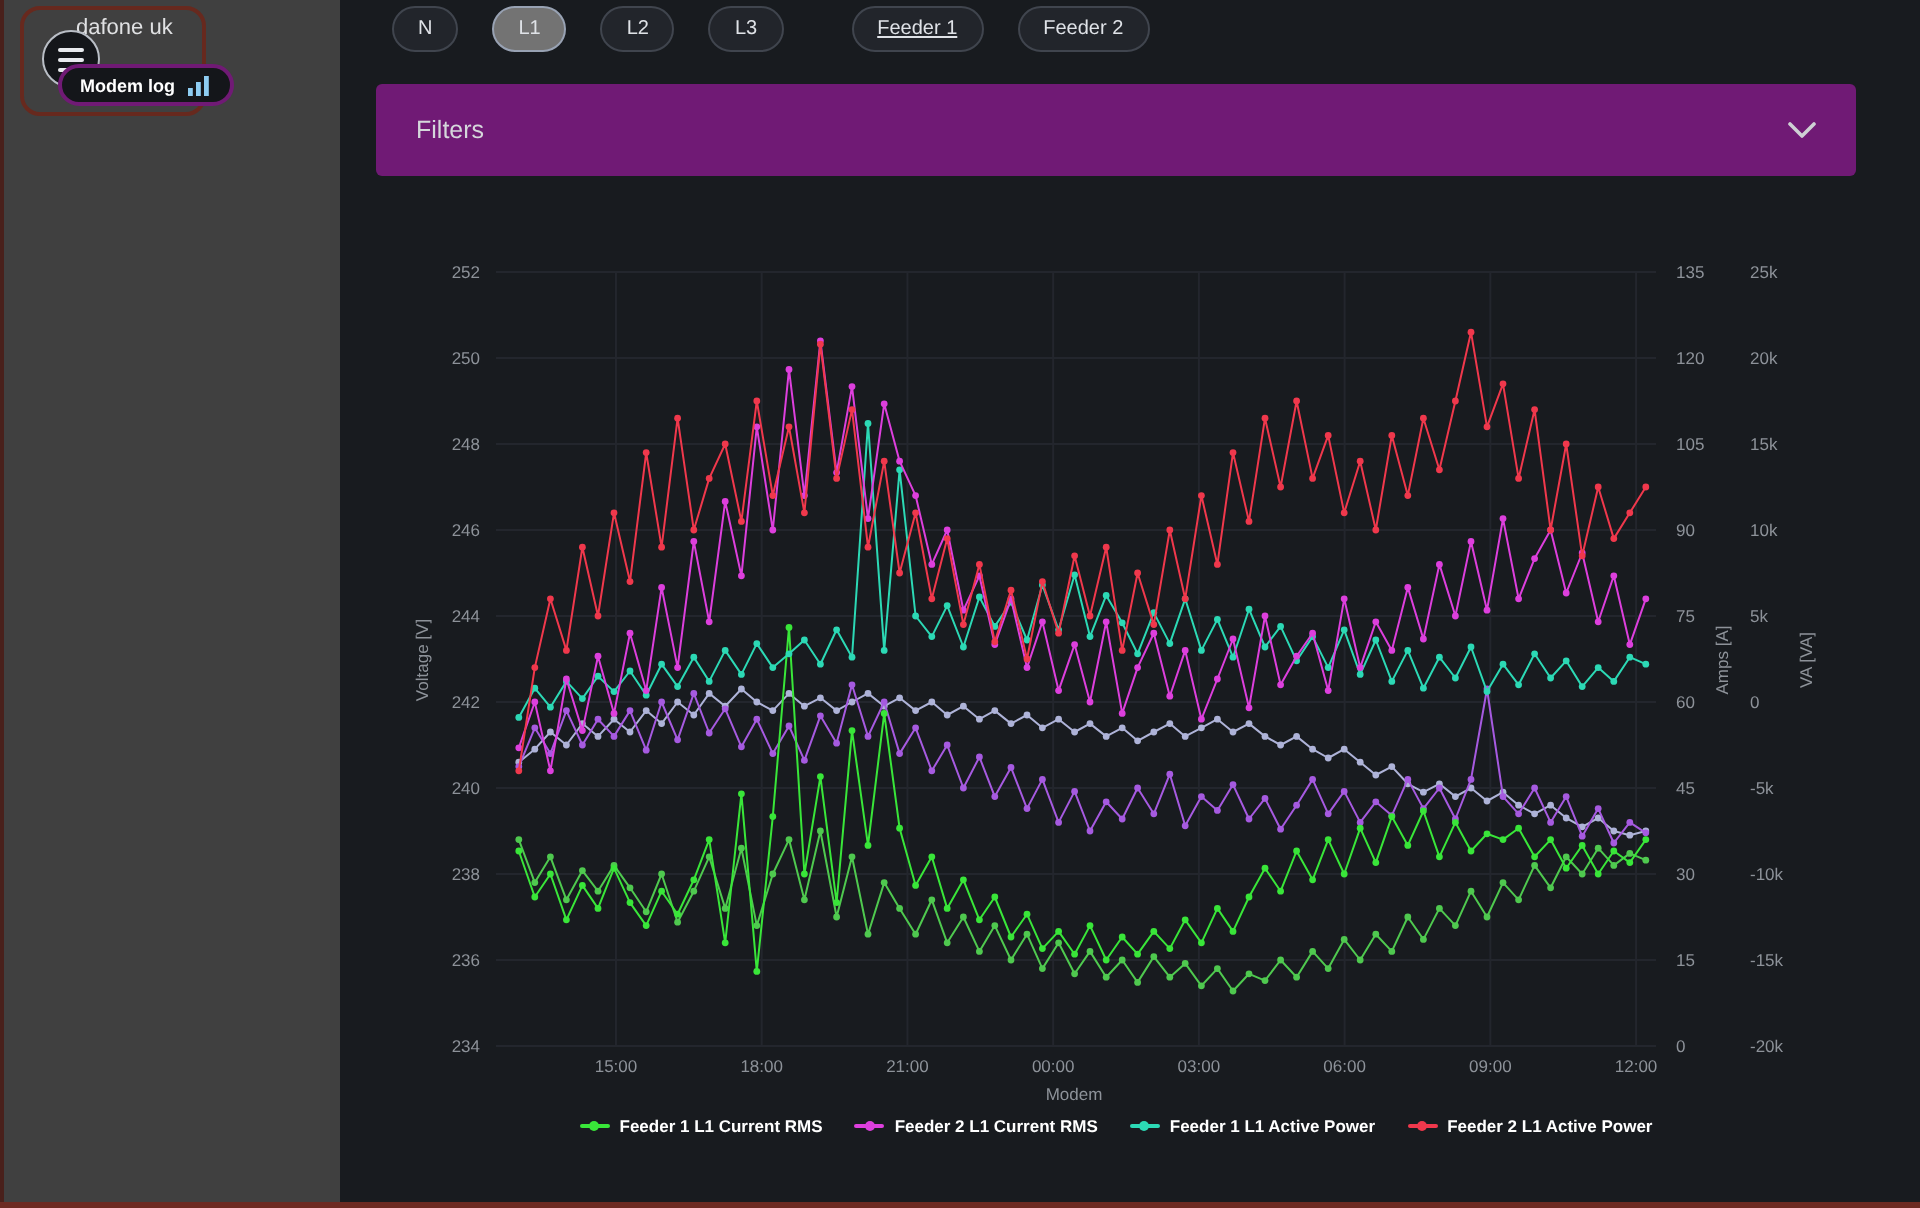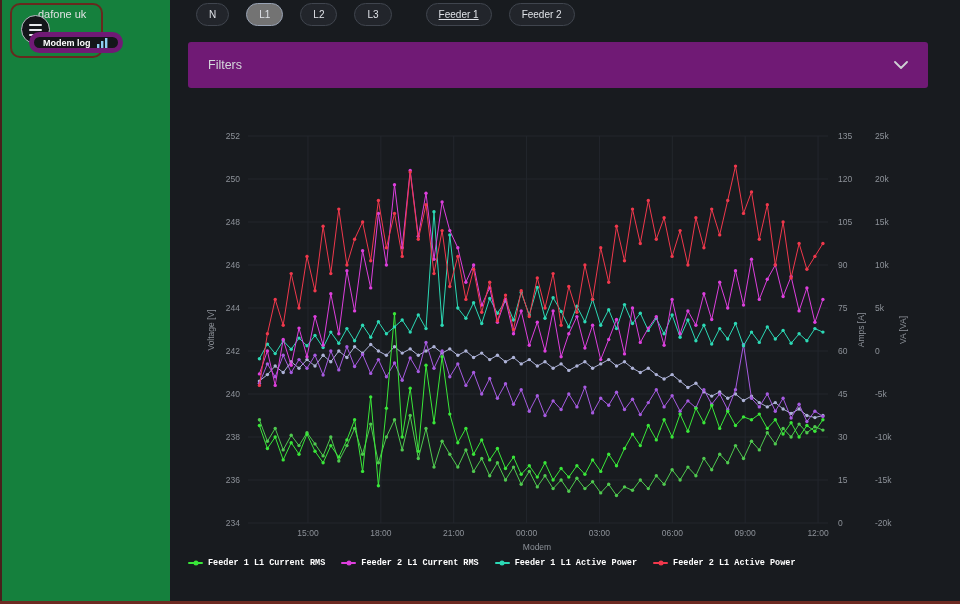--- a/index.html
+++ b/index.html
@@ -4,48 +4,48 @@
 <style>
   html,body{margin:0;padding:0;}
   body{
     width:960px;height:604px;position:relative;overflow:hidden;
     background:#181b1f;
     font-family:"Liberation Sans","DejaVu Sans",sans-serif;
     -webkit-font-smoothing:antialiased;
   }
   .edge-left{position:absolute;left:0;top:0;width:2px;height:604px;background:#49201b;}
   .edge-bottom{position:absolute;left:0;bottom:0;width:960px;height:3px;background:#6d2a22;}
-  .sidebar{position:absolute;left:2px;top:0;width:168px;height:601px;background:#15803d;}
+  .sidebar{position:absolute;left:2px;top:0;width:168px;height:601px;background:#404040;}
   .brand{position:absolute;left:36px;top:8px;font-size:11px;color:#e0e1e3;}
   .inspect-ring{position:absolute;left:8px;top:3px;width:89px;height:51px;border:2px solid #67291e;border-radius:10px;pointer-events:none;}
   .menu-btn{position:absolute;left:19px;top:15px;width:29px;height:29px;border-radius:50%;
     background:#14161a;border:1px solid #b9bec6;display:flex;flex-direction:column;
     align-items:center;justify-content:center;gap:3px;cursor:pointer;box-sizing:border-box;}
   .menu-btn span{display:block;width:13px;height:2px;background:#e8eaee;border-radius:1px;}
   .modem-pill{position:absolute;left:27px;top:32px;height:21px;padding:0 9px;border-radius:11px;
-    background:#14161a;border:5px solid #701a75;display:flex;align-items:center;gap:6px;cursor:pointer;box-sizing:border-box;}
+    background:#14161a;border:2px solid #701a75;display:flex;align-items:center;gap:6px;cursor:pointer;box-sizing:border-box;}
   .modem-pill .lbl{font-size:9px;font-weight:bold;color:#ffffff;white-space:nowrap;}
 
   .btn-row{position:absolute;left:196px;top:3px;display:flex;gap:17px;align-items:center;}
   .pill{height:23px;padding:0 12px;border-radius:12px;border:1px solid #40454e;background:#22252b;
     color:#dfe2e7;font-size:10px;display:flex;align-items:center;justify-content:center;cursor:pointer;box-sizing:border-box;white-space:nowrap;}
   .pill.selected{background:#737373;border-color:#98a2b3;}
   .pill.feeder-first{margin-left:17px;text-decoration:underline;}
 
   .filters-panel{position:absolute;left:188px;top:42px;width:740px;height:46px;background:#701a75;border-radius:3px;
     display:flex;align-items:center;justify-content:space-between;padding:0 20px;box-sizing:border-box;cursor:pointer;}
   .filters-label{font-size:12.5px;color:#d5d7db;}
 
   .chart-wrap{position:absolute;left:188px;top:96px;width:740px;height:492px;}
   .chart-wrap svg{position:absolute;left:0;top:0;}
   .axis-title{position:absolute;font-size:8.5px;color:#8d9299;white-space:nowrap;}
   .rot{transform:translate(-50%,-50%) rotate(-90deg);}
   .ctr{transform:translate(-50%,-50%);}
 
-  .legend{position:absolute;left:0;top:462px;width:740px;display:flex;gap:2px;align-items:center;font-family:Liberation Mono, monospace;}
+  .legend{position:absolute;left:0;top:462px;width:740px;display:flex;flex-direction:column;gap:2px;align-items:center;}
   .legend-row{display:flex;gap:16px;align-items:center;justify-content:center;}
   .legend-item{display:flex;align-items:center;gap:5px;cursor:pointer;}
   .legend-item span.txt{font-size:8.5px;font-weight:bold;color:#ffffff;white-space:nowrap;}
   .lg-line{position:relative;display:inline-block;width:15px;height:2px;border-radius:1px;}
   .lg-dot{position:absolute;left:50%;top:50%;width:5px;height:5px;border-radius:50%;transform:translate(-50%,-50%);}
 </style>
 </head>
 <body>
 
 <div class="edge-left"></div>

